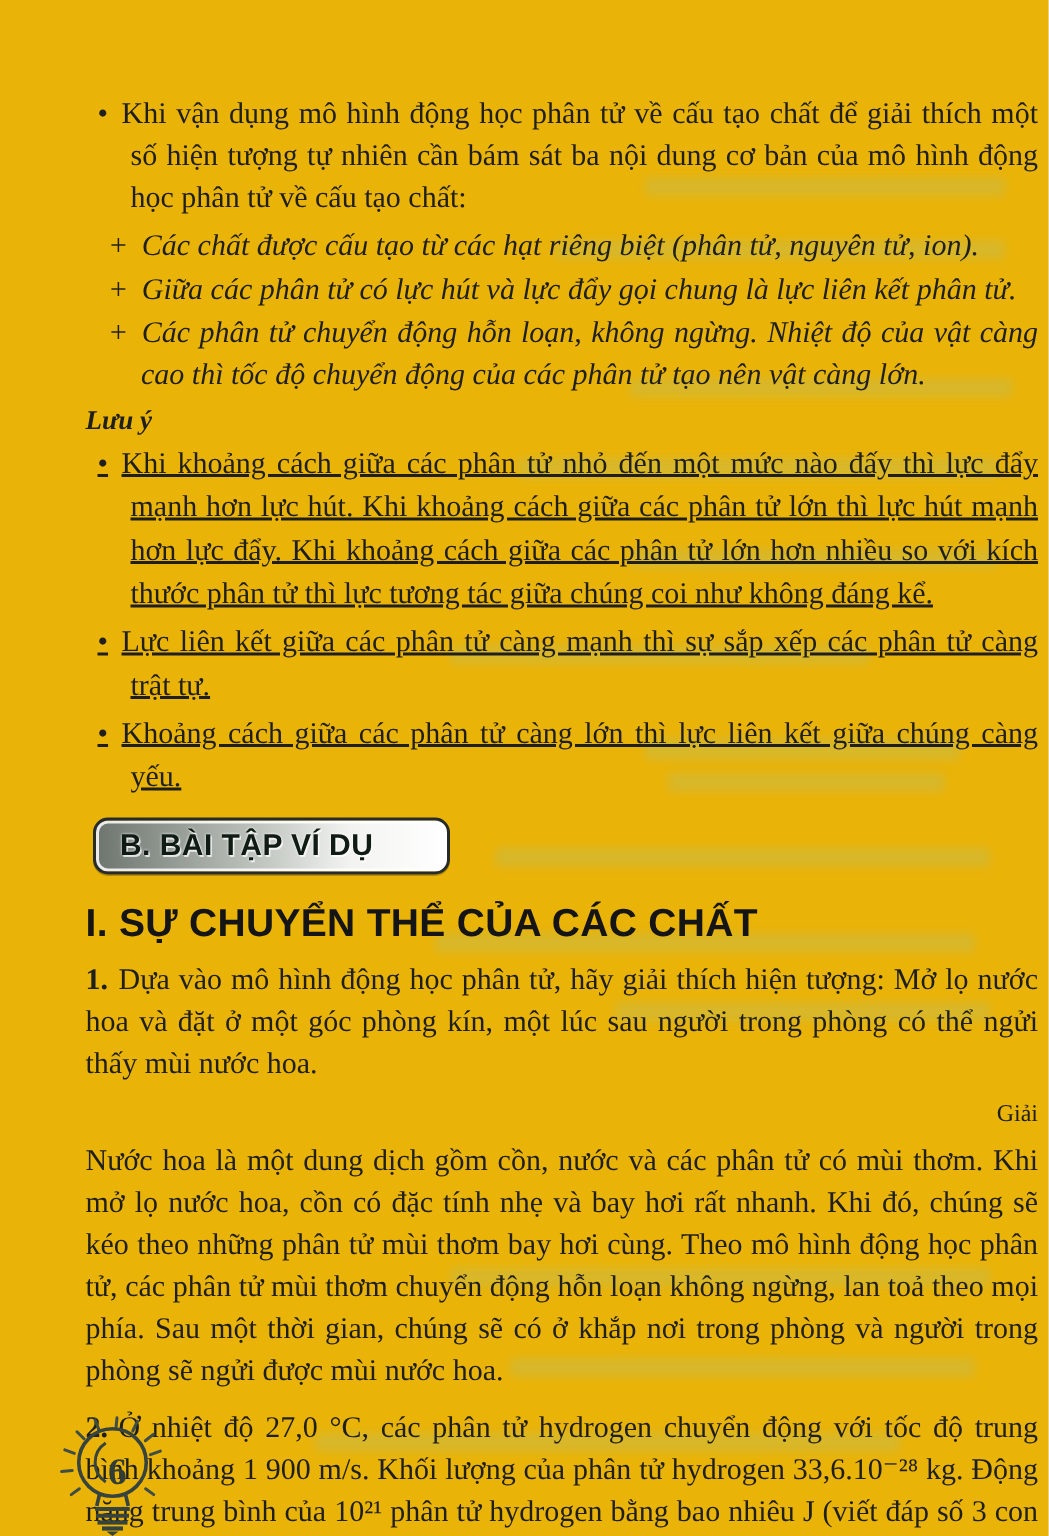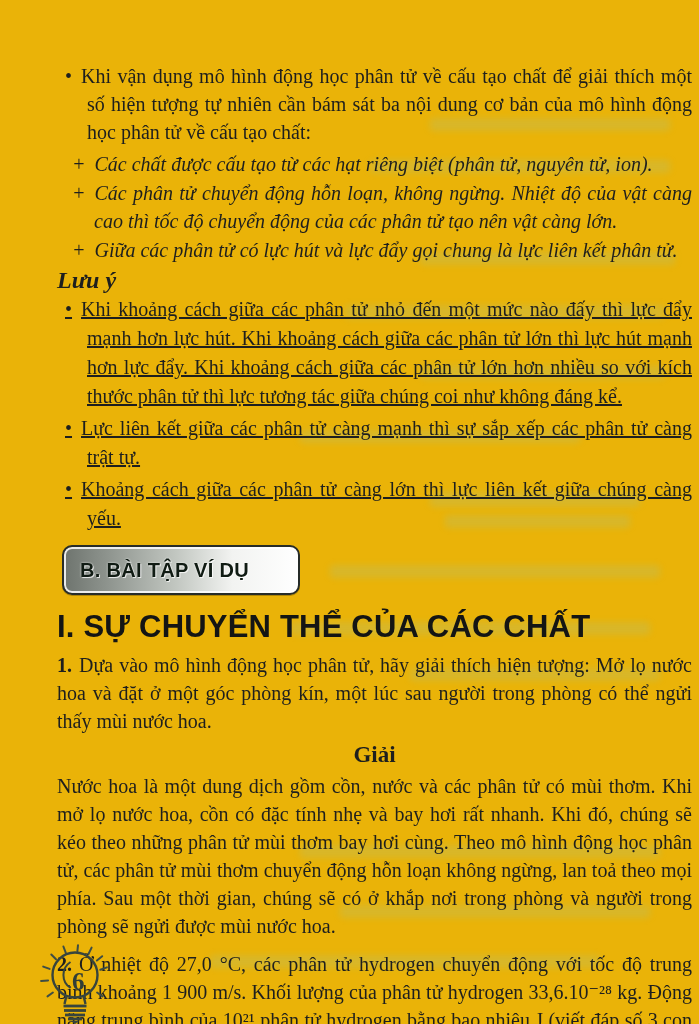--- a/index.html
+++ b/index.html
@@ -25,52 +25,52 @@
   .li { padding-left: 22px; text-indent: -22px; }
   .marker { margin-right: 9px; }
   .bullet-group .li { margin-bottom: 3px; line-height: 29px; text-decoration: underline; }
   .plus-group { margin-left: 15px; }
   .plus-group .li { margin-bottom: 1px; line-height: 28px; font-style: italic; }
   .intro { margin-left: 8px; margin-bottom: 4px; line-height: 28px; }
   .bullet-group { margin-left: 8px; }
 
   .note-label {
     font-weight: bold; font-style: italic;
-    font-size: 24px; line-height: 26px;
+    font-size: 18px; line-height: 26px;
     margin: 3px 0 2px 0; text-align: left;
   }
 
   .banner {
     margin: 12px 0 0 5px;
-    width: 238px; height: 50px;
+    width: 238px; height: 38px;
     border: 2px solid #272c28;
     border-radius: 10px;
     background: linear-gradient(90deg, #6e746e 0%, #8d938d 18%, #c2c7c1 48%, #f2f3f1 72%, #ffffff 100%);
     box-shadow: inset 0 0 0 2px rgba(255,255,255,0.85), 0 1px 0 rgba(0,0,0,0.25);
     display: flex; align-items: center;
     padding-left: 16px; box-sizing: border-box;
   }
   .banner span {
     font-family: "Liberation Sans", sans-serif;
     font-weight: bold; font-size: 20px;
     color: #101b13; letter-spacing: 0.3px;
     text-shadow: 0 0 2px rgba(255,255,255,0.9), 1px 1px 0 rgba(255,255,255,0.7);
   }
 
   .section-heading {
     font-family: "Liberation Sans", sans-serif;
-    font-weight: bold; font-size: 31px;
+    font-weight: bold; font-size: 26px;
     color: #141514; line-height: 28px;
     margin-top: 18px; text-align: left;
     letter-spacing: 0.2px;
   }
 
   .num-label { font-weight: bold; margin-right: 7px; }
   .problem-1 { margin-top: 10px; line-height: 28px; }
-  .solution-label { font-weight: bold; font-size: 23px; line-height: 26px; margin-top: 7px; text-align: center; }
+  .solution-label { font-weight: normal; font-size: 16px; line-height: 26px; margin-top: 7px; text-align: right; }
   .solution-text { margin-top: 4px; line-height: 28px; }
   .problem-2 { margin-top: 10px; line-height: 28px; }
 
   .bulb-badge { position: absolute; left: 34px; top: 944px; width: 82px; height: 80px; z-index: 3; }
   .bulb-badge svg { display: block; }
   .bulb-number {
     position: absolute; left: 38px; top: 24px;
     font-family: "Liberation Serif", serif;
     font-weight: bold; font-size: 25px; color: #313e37;
   }
@@ -96,22 +96,22 @@
     <div class="bleed" style="left:340px; top:905px; width:310px; height:13px;"></div>
     <div class="bleed" style="left:210px; top:955px; width:390px; height:13px;"></div>
   </div>
 
   <div class="content">
 
     <p class="li intro"><span class="marker">•</span><span>Khi vận dụng mô hình động học phân tử về cấu tạo chất để giải thích một số hiện tượng tự nhiên cần bám sát ba nội dung cơ bản của mô hình động học phân tử về cấu tạo chất:</span></p>
 
     <div class="plus-group">
       <p class="li"><span class="marker">+</span><span>Các chất được cấu tạo từ các hạt riêng biệt (phân tử, nguyên tử, ion).</span></p>
+      <p class="li"><span class="marker">+</span><span>Giữa các phân tử có lực hút và lực đẩy gọi chung là lực liên kết phân tử.</span></p>
       <p class="li"><span class="marker">+</span><span>Các phân tử chuyển động hỗn loạn, không ngừng. Nhiệt độ của vật càng cao thì tốc độ chuyển động của các phân tử tạo nên vật càng lớn.</span></p>
-      <p class="li"><span class="marker">+</span><span>Giữa các phân tử có lực hút và lực đẩy gọi chung là lực liên kết phân tử.</span></p>
     </div>
 
     <p class="note-label">Lưu ý</p>
 
     <div class="bullet-group">
       <p class="li"><span class="marker">•</span><span>Khi khoảng cách giữa các phân tử nhỏ đến một mức nào đấy thì lực đẩy mạnh hơn lực hút. Khi khoảng cách giữa các phân tử lớn thì lực hút mạnh hơn lực đẩy. Khi khoảng cách giữa các phân tử lớn hơn nhiều so với kích thước phân tử thì lực tương tác giữa chúng coi như không đáng kể.</span></p>
       <p class="li"><span class="marker">•</span><span>Lực liên kết giữa các phân tử càng mạnh thì sự sắp xếp các phân tử càng trật tự.</span></p>
       <p class="li"><span class="marker">•</span><span>Khoảng cách giữa các phân tử càng lớn thì lực liên kết giữa chúng càng yếu.</span></p>
     </div>
 

